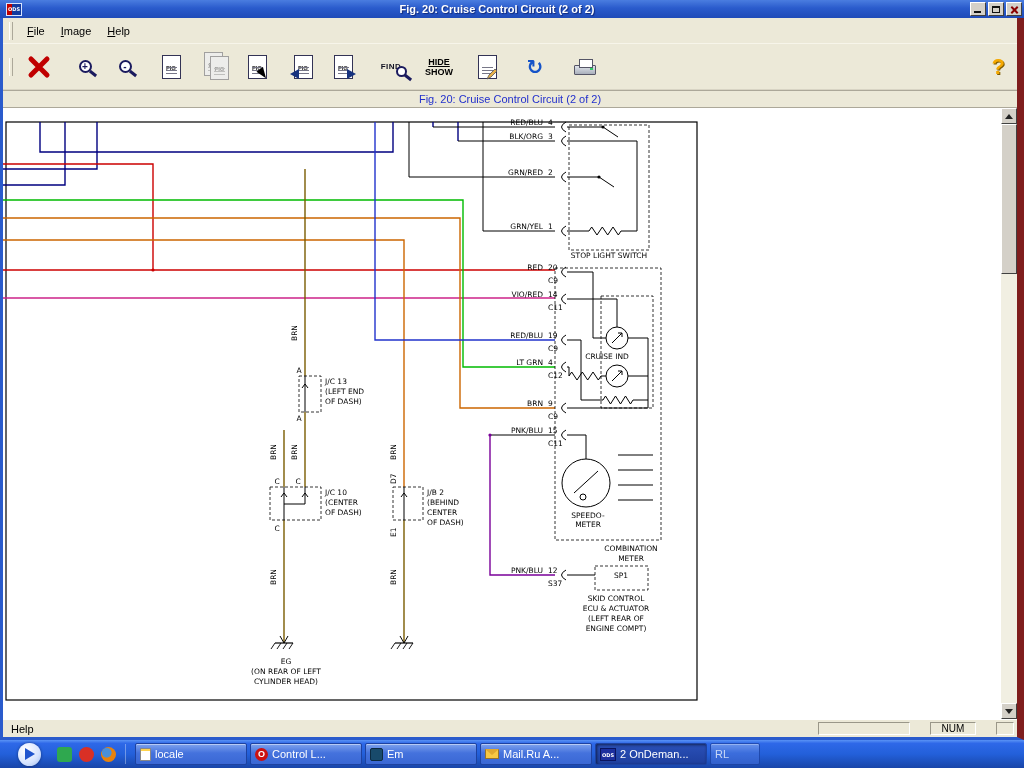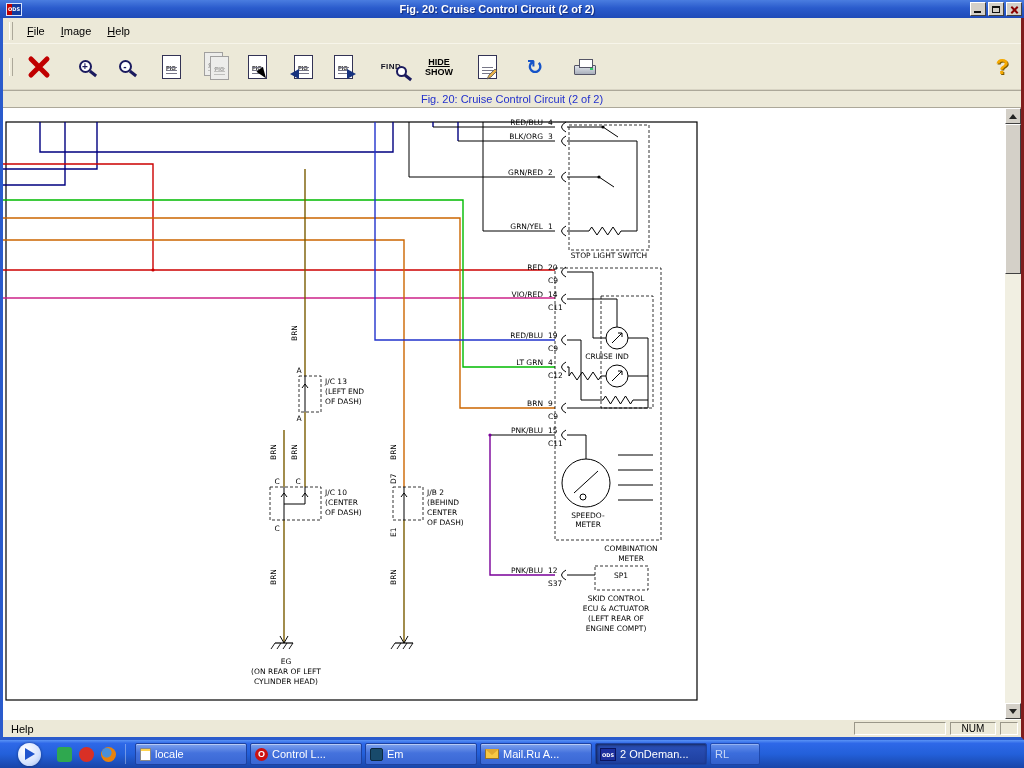--- a/index.html
+++ b/index.html
@@ -11,21 +11,21 @@
   .appicon{width:16px;height:13px;background:linear-gradient(90deg,#c00000 0 5px,#123a9e 5px);border:1px solid #d8e4ff;display:flex;align-items:center;justify-content:center;font:bold 5px "DejaVu Sans",sans-serif;color:#fff;margin:0 4px}
   .title{flex:1;text-align:center;font:bold 11px "Liberation Sans",sans-serif;color:#fff;text-shadow:1px 1px 1px #10297a}
   .winbtns{display:flex}
   .wbtn{width:16px;height:14px;background:#d4d0c8;border:1px solid;border-color:#fff #404040 #404040 #fff;position:relative;margin-left:2px}
   .g-min{position:absolute;left:3px;bottom:2px;width:7px;height:2px;background:#111}
   .g-res{position:absolute;left:3px;top:3px;width:8px;height:7px;border:1px solid #111;border-top-width:2px;background:#d4d0c8}
   .g-x1,.g-x2{position:absolute;left:3px;top:6px;width:9px;height:2px;background:#8a0000}
   .g-x1{transform:rotate(45deg)}.g-x2{transform:rotate(-45deg)}
 
   
-  .winbody{border-left:3px solid #2a5bcc;border-right:3px solid #7f1d1d;border-bottom:3px solid #2a5bcc;background:#22c55e}
+  .winbody{border-left:3px solid #2a5bcc;border-right:7px solid #7f1d1d;border-bottom:3px solid #2a5bcc;background:#22c55e}
   .menubar{height:26px;background:#ece9d8;display:flex;align-items:center;padding-left:4px;border-bottom:1px solid #f7f5ea}
   .grip{width:4px;height:18px;border-left:1px solid #fff;border-right:1px solid #aca899;margin:0 6px 0 2px}
   .mitem{display:inline-block;padding:3px 8px;font:11px "Liberation Sans",sans-serif;color:#000}
   .mitem::first-letter{text-decoration:underline}
 
   .toolbar{height:46px;background:#ece9d8;display:flex;align-items:center;padding-left:4px;border-bottom:1px solid #d8d4c4}
   .tb-buttons{display:flex;align-items:center}
   .tbtn{min-width:40px;height:42px;display:flex;align-items:center;justify-content:center;position:relative}
   .tbtn.dis{opacity:.9}
   .mag{width:13px;height:13px;border:2px solid #1a1a5e;border-radius:50%;position:relative;display:flex;align-items:center;justify-content:center;background:#fff}
@@ -67,21 +67,21 @@
   
   .vscroll{position:absolute;right:0;top:0;bottom:0;width:16px;background:#f1efe2}
   .sbtn{position:absolute;left:0;width:16px;height:16px;background:#d4d0c8;border:1px solid;border-color:#fff #404040 #404040 #fff;display:flex;align-items:center;justify-content:center}
   .sbtn.up{top:0}.sbtn.down{bottom:0}
   .tri-up{width:0;height:0;border:4px solid transparent;border-bottom:5px solid #222;margin-top:-4px}
   .tri-down{width:0;height:0;border:4px solid transparent;border-top:5px solid #222;margin-bottom:-4px}
   .sthumb{position:absolute;left:0;top:16px;width:16px;height:150px;background:#d4d0c8;border:1px solid;border-color:#fff #404040 #404040 #fff}
 
   .statusbar{height:18px;background:#ece9d8;display:flex;align-items:center;font:11px "Liberation Sans",sans-serif;padding:0 3px;border-top:1px solid #fff}
   .sb-ready{flex:1;padding-left:5px}
-  .pane{height:13px;border:1px solid;border-color:#9a9789 #fff #fff #9a9789;margin-left:4px}
+  .pane{height:13px;border:1px solid;border-color:#9a9789 #fff #fff #9a9789;margin-left:20px}
   .pane.p1{width:92px}
   .pane.num{width:46px;display:flex;align-items:center;justify-content:center;font:10px "Liberation Sans",sans-serif}
   .pane.p3{width:18px}
 
   
   .taskbar{position:absolute;left:0;bottom:0;width:1024px;height:28px;background:linear-gradient(180deg,#5a93f5 0%,#2e68e8 12%,#2360da 50%,#1945a8 100%);display:flex;align-items:center}
   .startorb{flex:none;width:23px;height:23px;border-radius:50%;background:radial-gradient(circle at 35% 30%,#ffffff,#d6e4ff 60%,#9db8e8);margin-left:18px;display:flex;align-items:center;justify-content:center;box-shadow:0 0 3px rgba(0,0,0,.45)}
   .orb-tri{width:0;height:0;border:6px solid transparent;border-left:10px solid #1f55ce;margin-left:7px}
   .ql{display:flex;gap:7px;margin-left:16px;align-items:center}
   .qlic{width:15px;height:15px;border-radius:3px;display:flex;align-items:center;justify-content:center;font:bold 9px "Liberation Sans",sans-serif;color:#fff}

